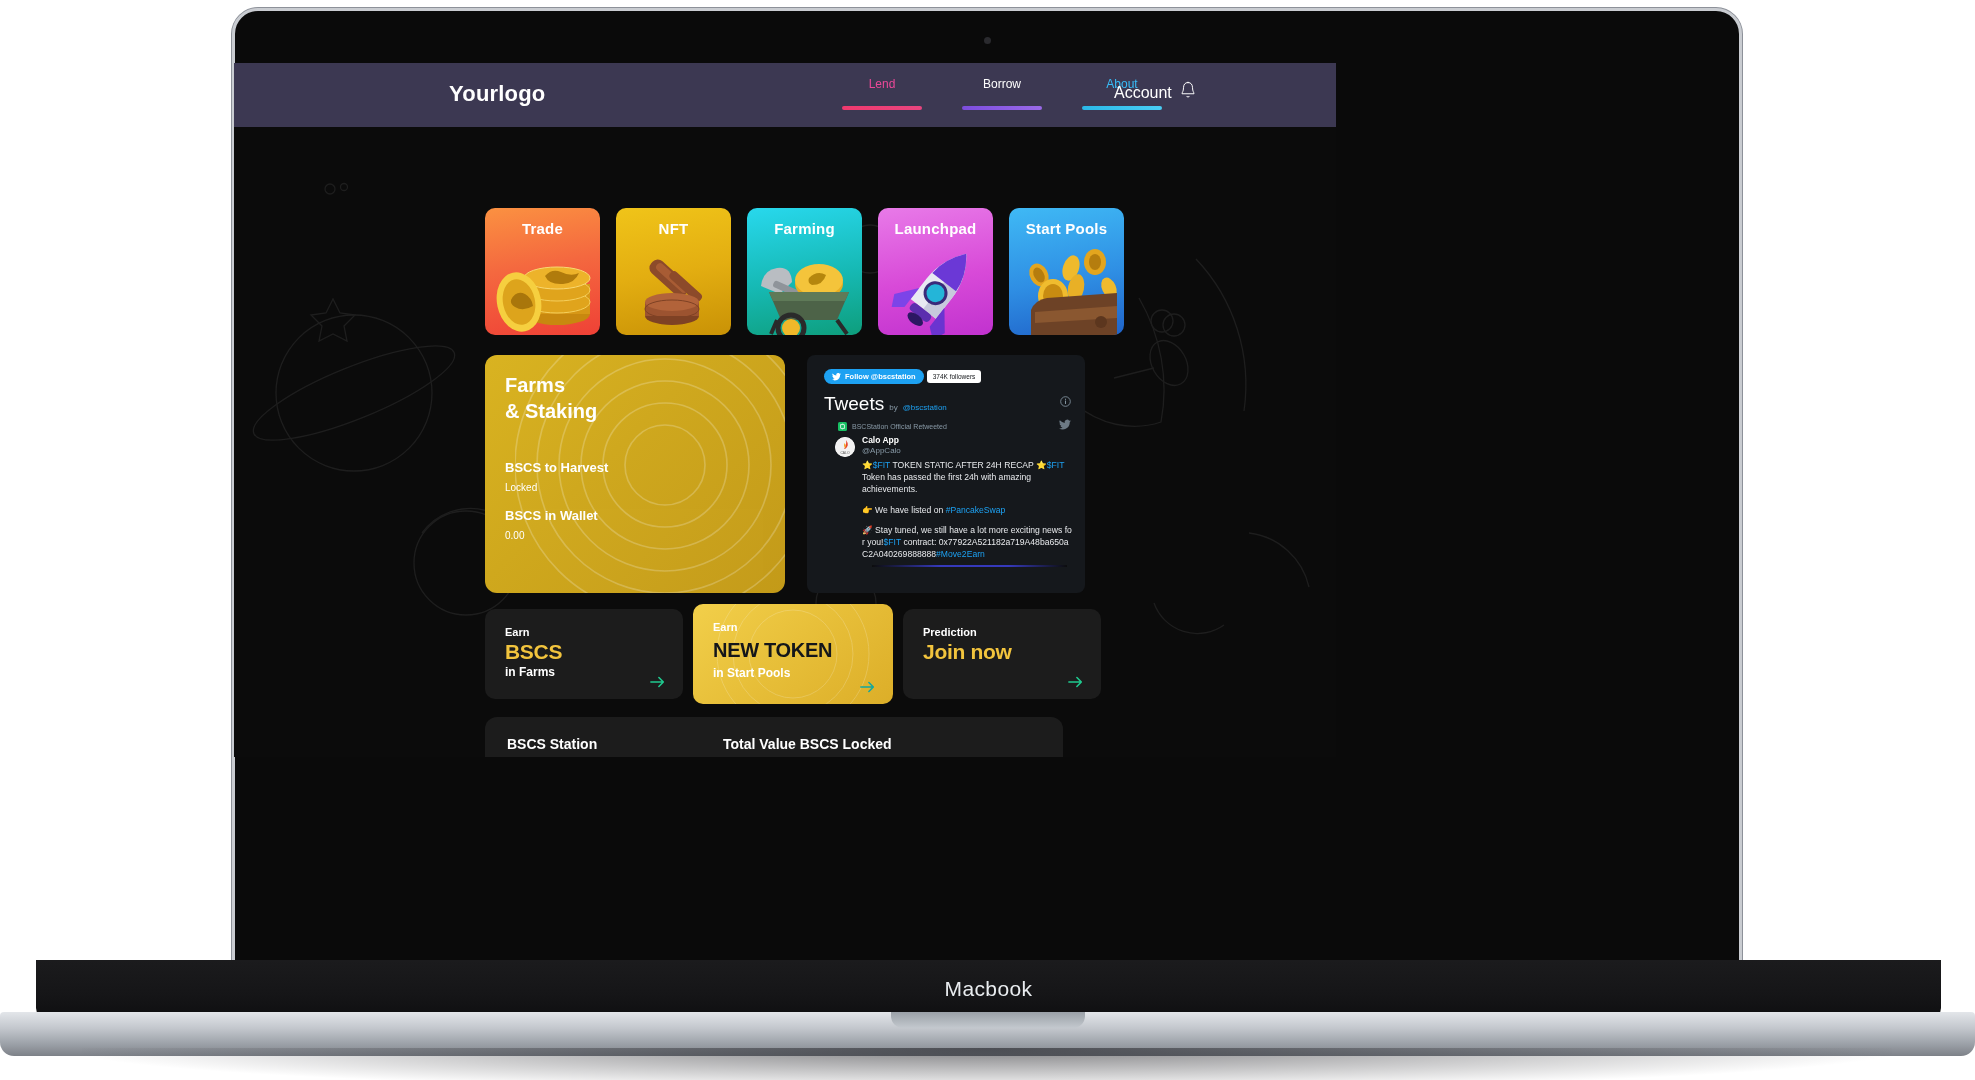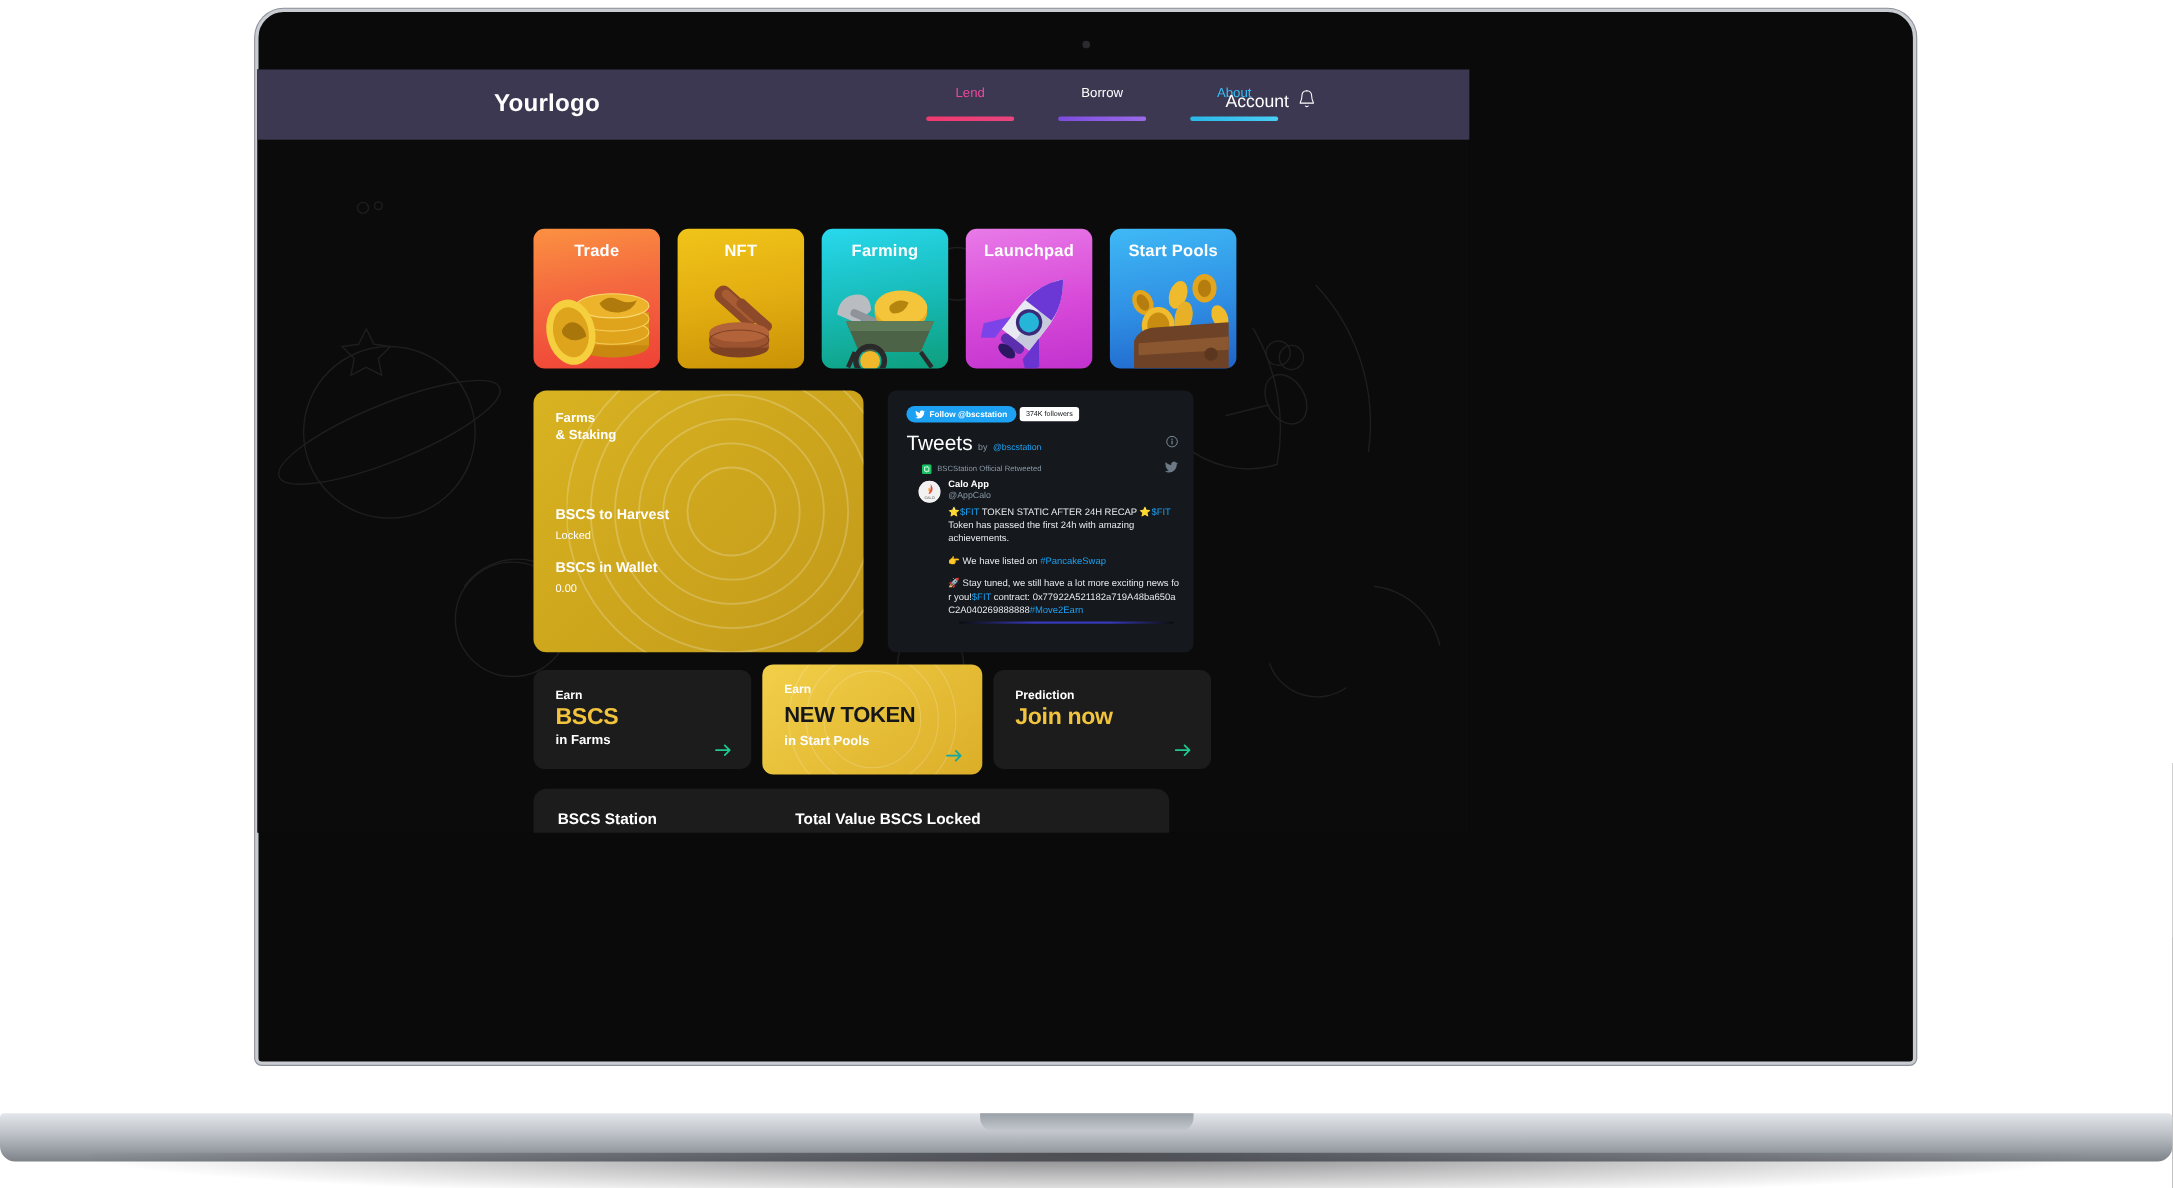--- a/index.html
+++ b/index.html
@@ -61,21 +61,21 @@
   .c-trade{background:linear-gradient(170deg,#fb9141 0%,#f4683f 45%,#ef4136 100%);}
   .c-nft{background:linear-gradient(170deg,#f0c419 0%,#e3ae11 50%,#c99206 100%);}
   .c-farm{background:linear-gradient(170deg,#28d8ed 0%,#16b9b4 55%,#0e9e7c 100%);}
   .c-pools{background:linear-gradient(170deg,#3fb9f5 0%,#2f8fe4 55%,#1f63c9 100%);}
   .c-launch{background:linear-gradient(170deg,#e87ae8 0%,#d84ad8 55%,#c132cf 100%);}
 
   
   .farms{position:absolute;left:251px;top:228px;width:300px;height:238px;border-radius:12px;
          background:linear-gradient(135deg,#d9b321 0%,#cfa81d 42%,#c39a18 100%);overflow:hidden;}
   .farms-deco{position:absolute;right:-60px;top:-40px;width:330px;height:330px;opacity:.22;}
-  .farms h2{position:absolute;left:20px;top:18px;margin:0;color:#fff;font-size:12px;font-weight:bold;line-height:1.28;}
+  .farms h2{position:absolute;left:20px;top:18px;margin:0;color:#fff;font-size:20px;font-weight:bold;line-height:1.28;}
   .f-lbl{position:absolute;left:20px;color:#fff;font-size:13px;font-weight:bold;}
   .f-val{position:absolute;left:20px;color:#fff;font-size:10px;}
   .f-lbl.a{top:105px;} .f-val.a{top:127px;}
   .f-lbl.b{top:153px;} .f-val.b{top:175px;}
 
   
   .tw{position:absolute;left:573px;top:228px;width:278px;height:238px;border-radius:8px;
       background:#15181c;overflow:hidden;}
   .tw-top{position:absolute;left:17px;top:14px;display:flex;align-items:center;gap:3px;}
   .tw-follow{display:flex;align-items:center;gap:4px;background:#1da1f2;color:#fff;
@@ -385,18 +385,21 @@
             <div class="st-title">BSCS Station</div>
 
             <div class="tvl-title">Total Value BSCS Locked</div>
 
           </div>
 
         </div>
       </div>
     </div>
 
+    <div class="base">
+      <div class="base-label">Macbook</div>
+    </div>
     <div class="deck">
       <div class="deck-notch"></div>
     </div>
     <div class="deck-shadow"></div>
   </div>
 </div>
 
 </body></html>

